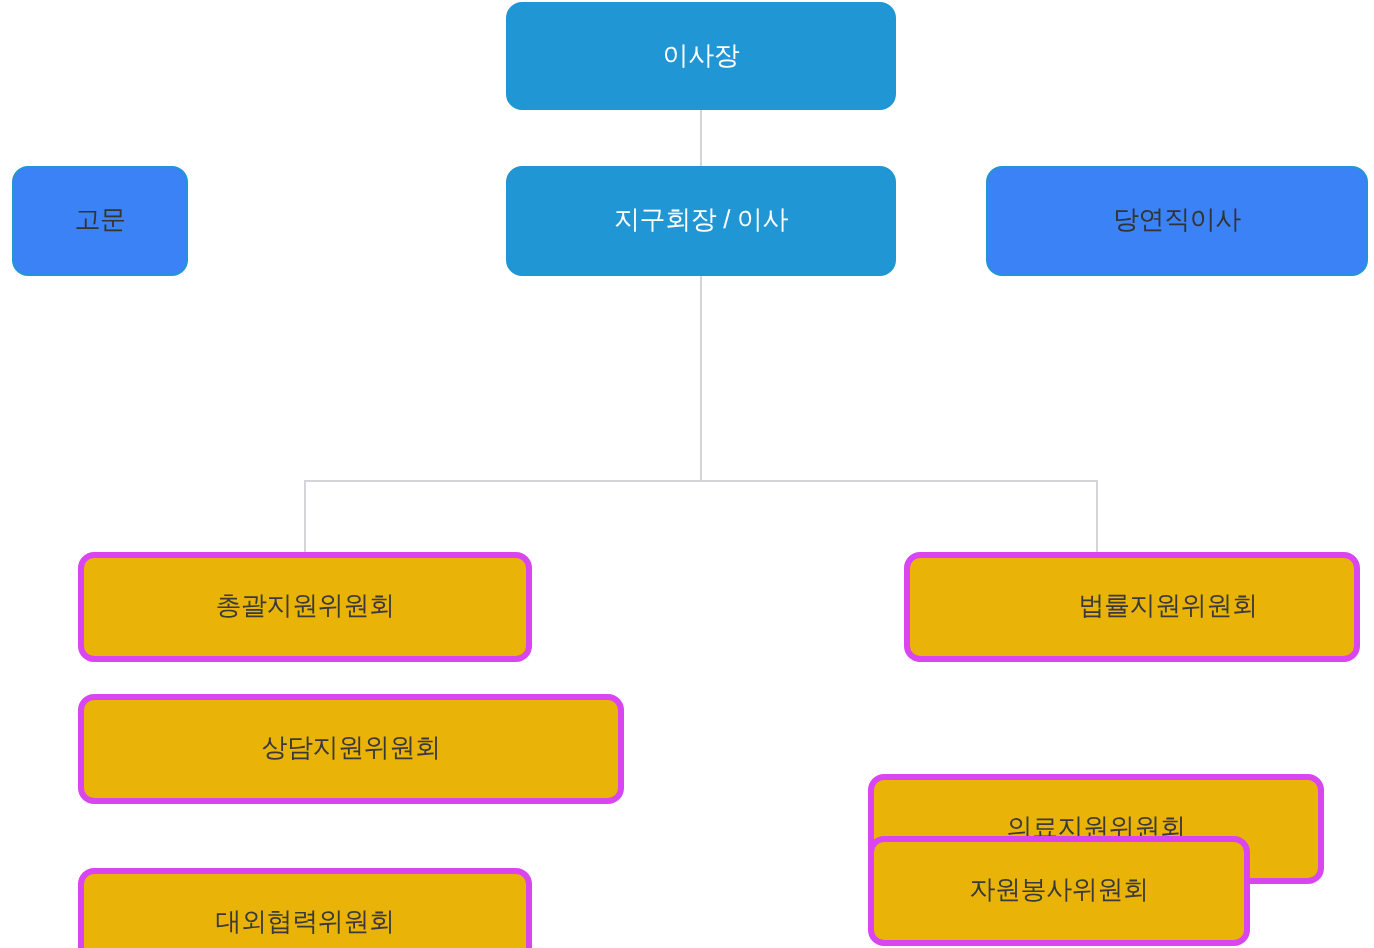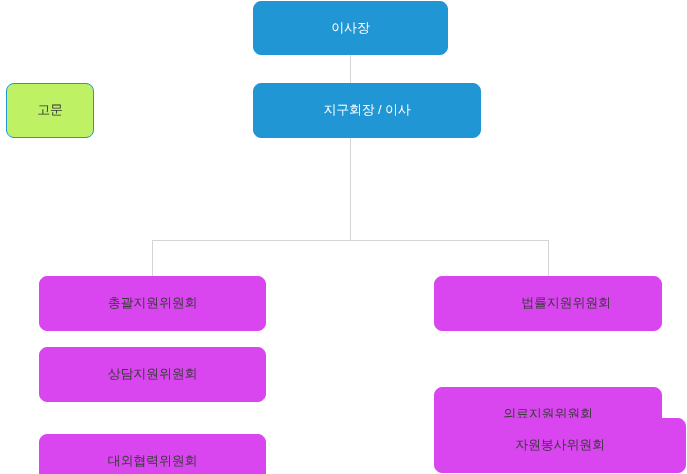--- a/index.html
+++ b/index.html
@@ -36,28 +36,28 @@
     z-index: 2;
   }
 
   .node.filled {
     background: #2096d4;
     border: 1px solid #2096d4;
     color: #ffffff;
   }
 
   .node.outlined-blue {
-    background: #bef264;
+    background: #3b82f6;
     border: 1px solid #2096d4;
     color: #333333;
   }
 
   .node.outlined-gray {
-    background: #d946ef;
-    border: 1px solid #d946ef;
+    background: #eab308;
+    border: 3px solid #d946ef;
     color: #3a3a3a;
   }
 
   
   .connector {
     position: absolute;
     background: #d3d5d9;
     z-index: 1;
   }
   .connector.v { width: 1px; }
@@ -80,42 +80,45 @@
 
   <div class="node filled" style="left:253px; top:1px; width:195px; height:54px;">
     <span>이사장</span>
   </div>
 
   <div class="node outlined-blue" style="left:6px; top:83px; width:88px; height:55px;">
     <span>고문</span>
   </div>
 
 
-  <div class="node filled" style="left:253px; top:83px; width:228px; height:55px;">
+  <div class="node filled" style="left:253px; top:83px; width:195px; height:55px;">
     <span>지구회장 / 이사</span>
   </div>
 
+  <div class="node outlined-blue" style="left:493px; top:83px; width:191px; height:55px;">
+    <span>당연직이사</span>
+  </div>
 
   <div class="node outlined-gray" style="left:39px; top:276px; width:227px; height:55px;">
     <span>총괄지원위원회</span>
   </div>
 
-  <div class="node outlined-gray" style="left:39px; top:347px; width:227px; height:55px;">
+  <div class="node outlined-gray" style="left:39px; top:347px; width:273px; height:55px;">
     <span>상담지원위원회</span>
   </div>
 
   <div class="node outlined-gray" style="left:39px; top:418px; width:227px; height:55px;margin-top:16px;">
     <span>대외협력위원회</span>
   </div>
 
-  <div class="node outlined-gray" style="left:434px; top:276px; width:228px; height:55px;padding-left:36px;">
+  <div class="node outlined-gray" style="left:452px; top:276px; width:228px; height:55px;padding-left:36px;">
     <span>법률지원위원회</span>
   </div>
 
   <div class="node outlined-gray" style="left:434px; top:347px; width:228px; height:55px;margin-top:40px;">
     <span>의료지원위원회</span>
   </div>
 
-  <div class="node outlined-gray" style="left:434px; top:418px; width:252px; height:55px;">
+  <div class="node outlined-gray" style="left:434px; top:418px; width:191px; height:55px;">
     <span>자원봉사위원회</span>
   </div>
 
 </div>
 
 </body></html>

